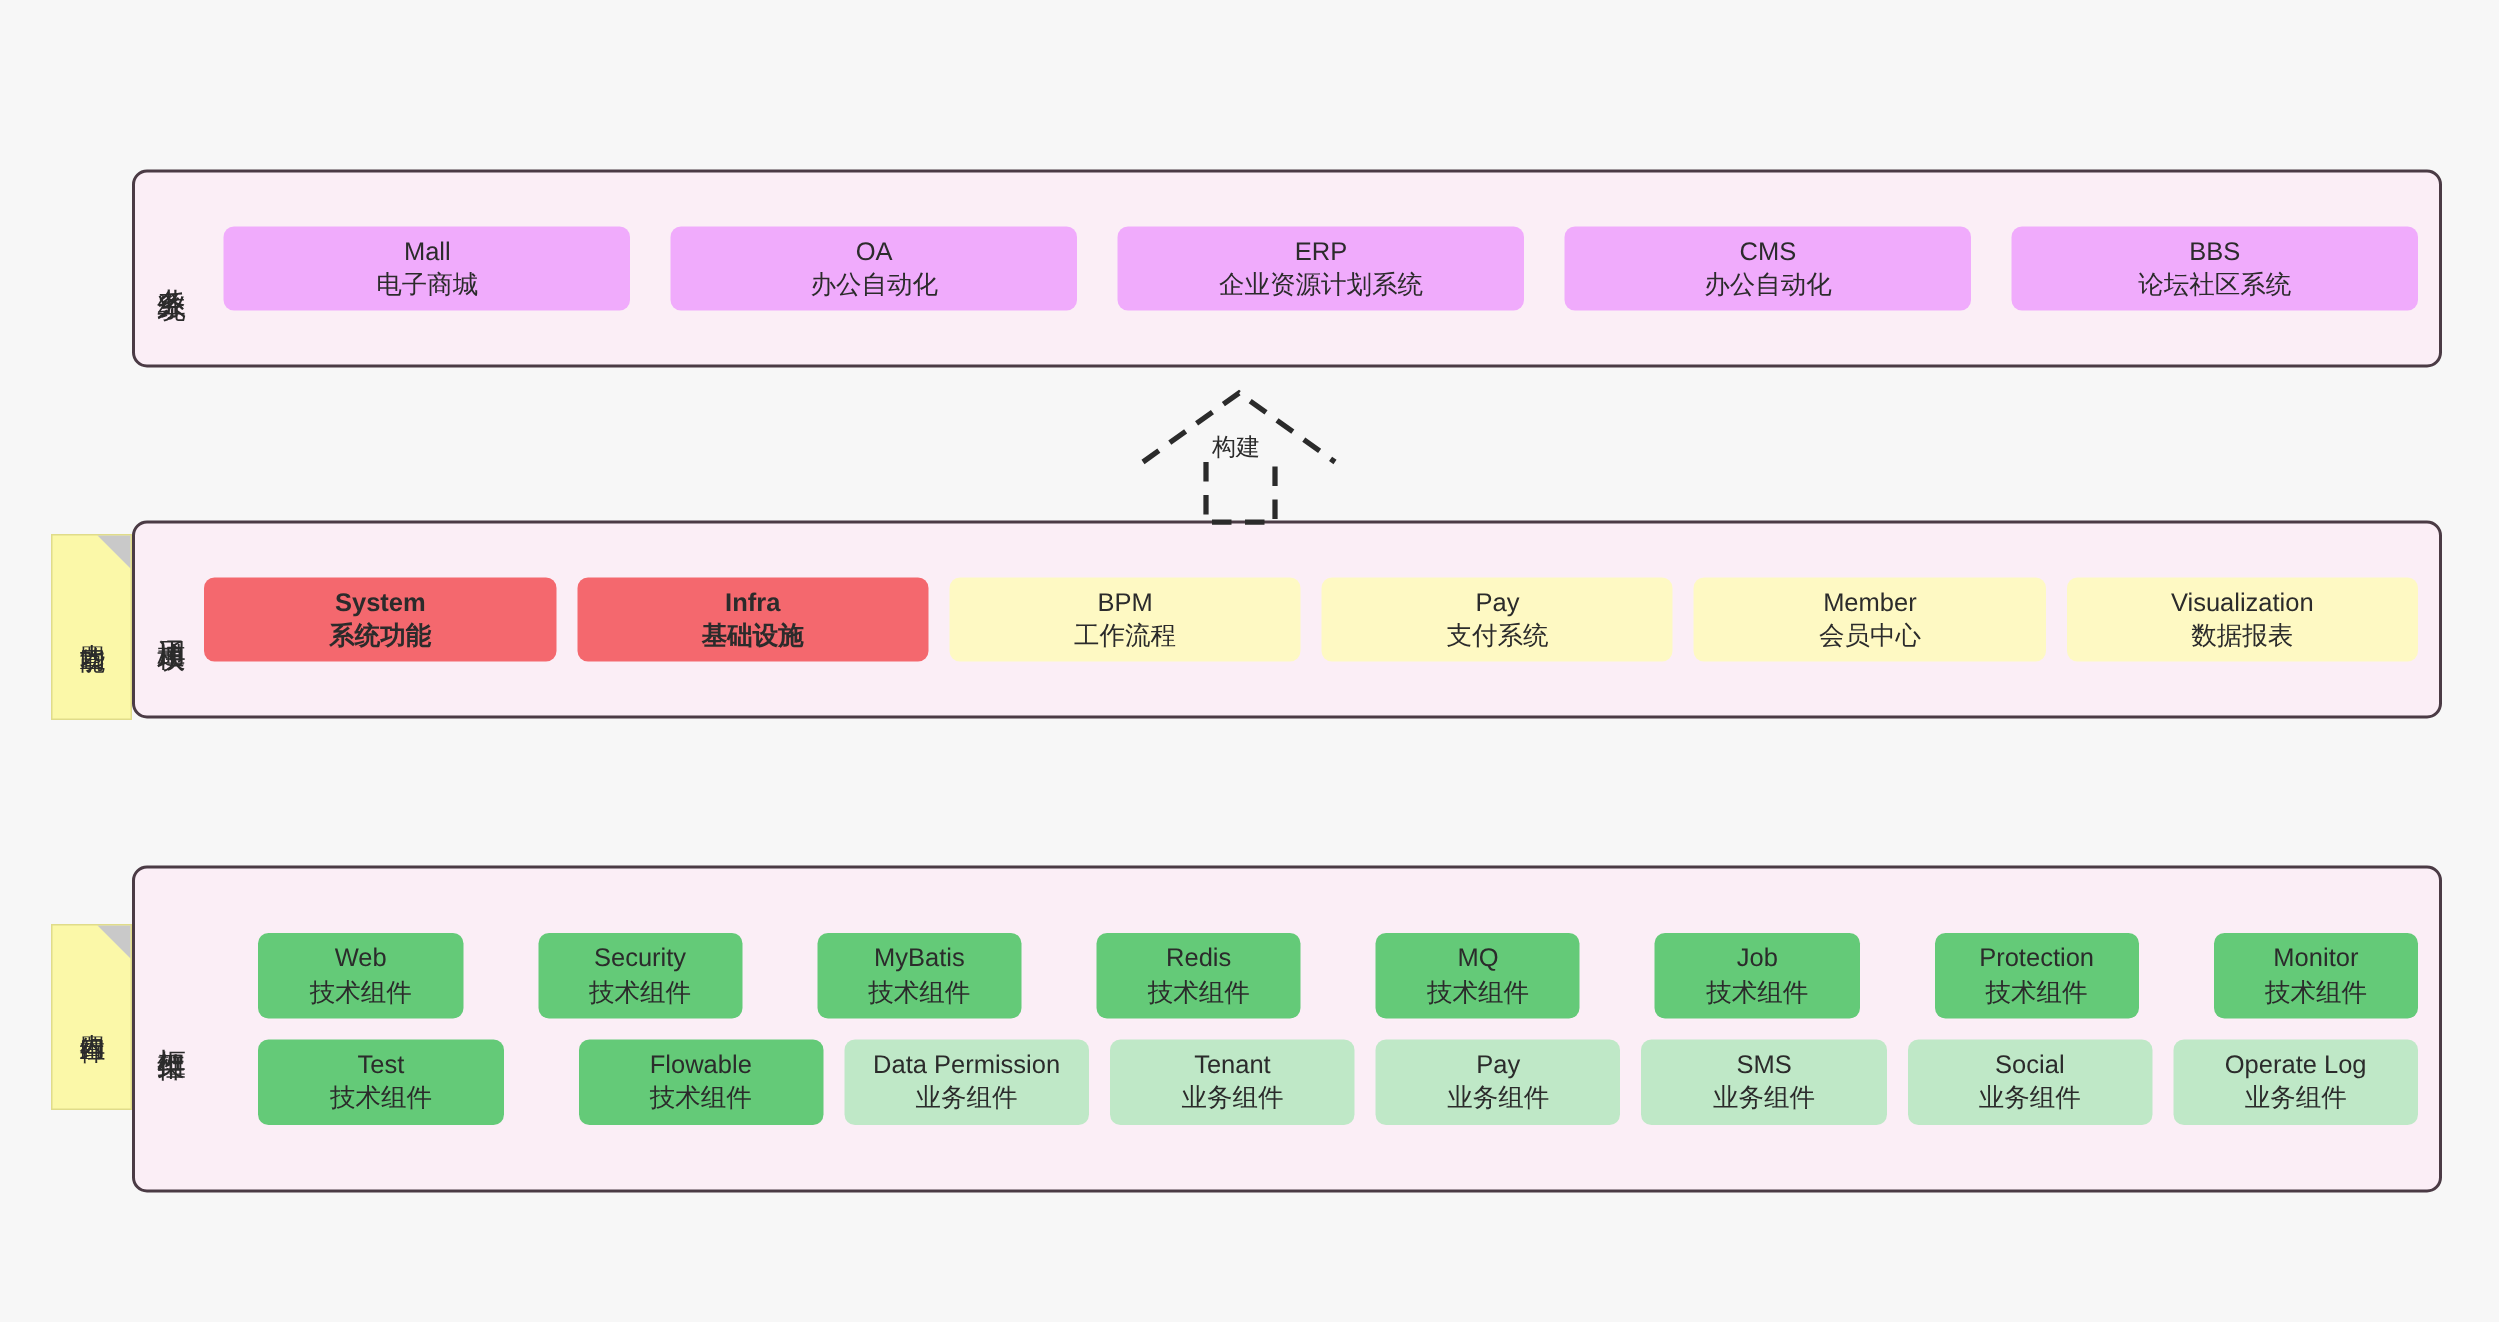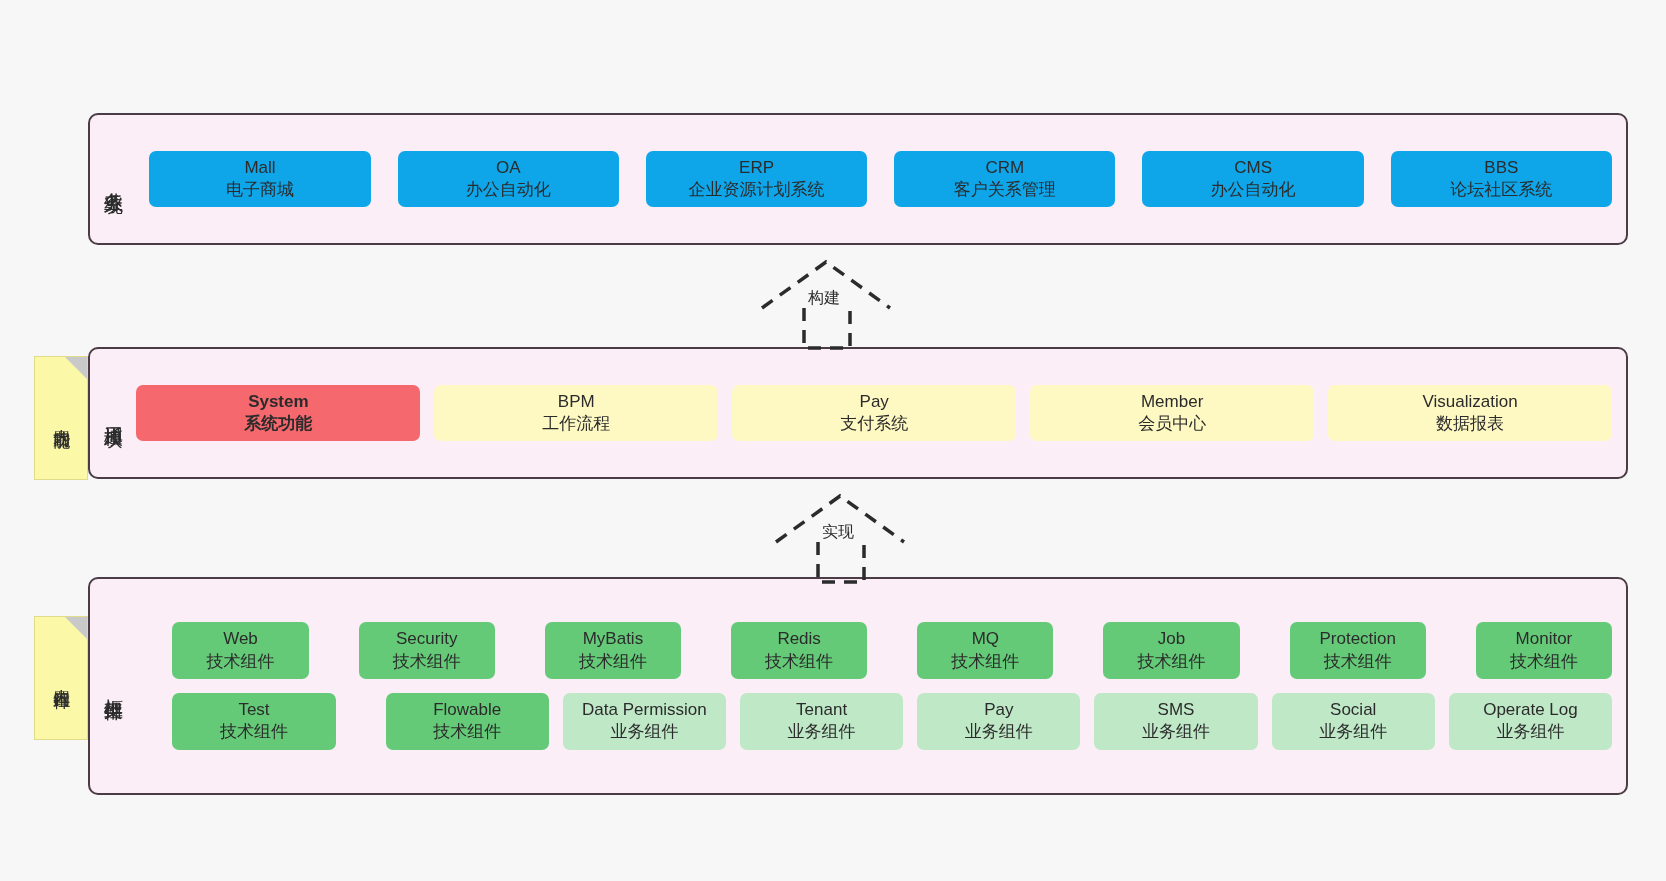--- a/index.html
+++ b/index.html
@@ -74,21 +74,21 @@
     font-size: 17px;
     line-height: 1.32;
     padding: 6px 4px;
     box-sizing: border-box;
     color: #2b2b2b;
   }
   .card .c-title { white-space: nowrap; }
   .card .c-sub   { white-space: nowrap; }
   .card.wrap .c-title { white-space: normal; }
 
-  .c-blue      { background: #0ea5e9; margin-left: 13px; }
+  .c-blue      { background: #f0abfc; margin-left: 13px; }
   .c-red       { background: #f4686e; font-weight: bold; }
   .c-pink      { background: #fef9c3; }
   .c-green     { background: #64ca78; margin-left: 36px; }
   .c-lightgreen{ background: #bfe8c7; }
 
   
   .sticky {
     position: absolute;
     background: #fbf8a8;
     border: 1px solid #e0dc8a;
@@ -146,24 +146,20 @@
         </div>
         <div class="card c-blue">
           <span class="c-title">OA</span>
           <span class="c-sub">办公自动化</span>
         </div>
         <div class="card c-blue">
           <span class="c-title">ERP</span>
           <span class="c-sub">企业资源计划系统</span>
         </div>
         <div class="card c-blue">
-          <span class="c-title">CRM</span>
-          <span class="c-sub">客户关系管理</span>
-        </div>
-        <div class="card c-blue">
           <span class="c-title">CMS</span>
           <span class="c-sub">办公自动化</span>
         </div>
         <div class="card c-blue">
           <span class="c-title">BBS</span>
           <span class="c-sub">论坛社区系统</span>
         </div>
       </div>
     </div>
   </div>
@@ -182,47 +178,44 @@
   </div>
 
   <div class="layer" id="layer-modules" style="left:88px; top:347px; width:1540px; height:132px;">
     <div class="layer-label">通用模块</div>
     <div class="cards">
       <div class="card-row">
         <div class="card c-red">
           <span class="c-title">System</span>
           <span class="c-sub">系统功能</span>
         </div>
+        <div class="card c-red">
+          <span class="c-title">Infra</span>
+          <span class="c-sub">基础设施</span>
+        </div>
         <div class="card c-pink">
           <span class="c-title">BPM</span>
           <span class="c-sub">工作流程</span>
         </div>
         <div class="card c-pink">
           <span class="c-title">Pay</span>
           <span class="c-sub">支付系统</span>
         </div>
         <div class="card c-pink">
           <span class="c-title">Member</span>
           <span class="c-sub">会员中心</span>
         </div>
         <div class="card c-pink">
           <span class="c-title">Visualization</span>
           <span class="c-sub">数据报表</span>
         </div>
       </div>
     </div>
   </div>
 
-  <div class="connector" style="left:772px; top:492px; width:140px; height:92px;">
-    <svg width="140" height="92" viewBox="0 0 140 92">
-      <path d="M4 50 L68 4 L132 50" fill="none" stroke="#2b2b2b" stroke-width="3.5" stroke-dasharray="13,9" stroke-linecap="butt"></path>
-      <path d="M46 50 L46 90 L92 90 L92 50" fill="none" stroke="#2b2b2b" stroke-width="3.5" stroke-dasharray="13,9" stroke-linecap="butt"></path>
-    </svg>
-    <span class="conn-label" style="left:50px; top:30px;">实现</span>
-  </div>
 
   <div class="sticky" style="left:34px; top:616px; width:54px; height:124px;">
     <span class="fold"></span>
     <span>内置组件</span>
   </div>
 
   <div class="layer" id="layer-framework" style="left:88px; top:577px; width:1540px; height:218px;">
     <div class="layer-label">框架组件</div>
     <div class="cards">
 

